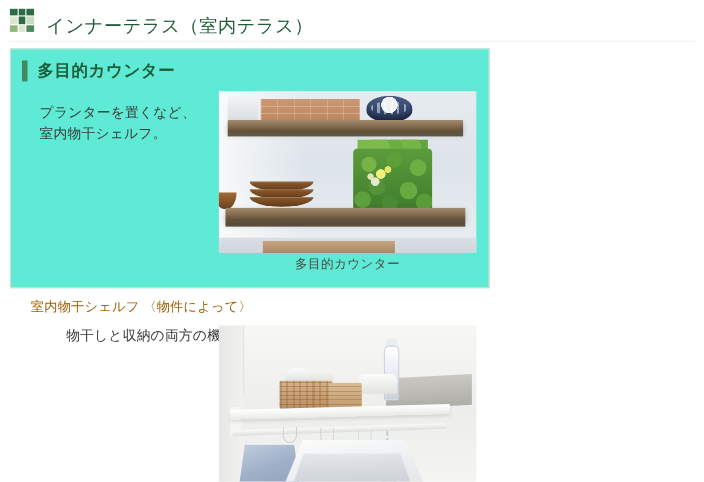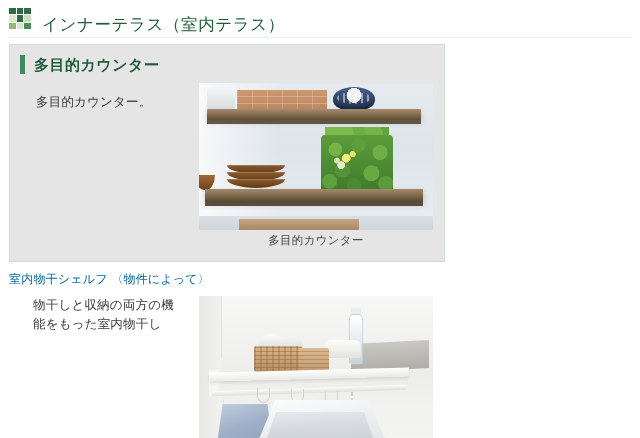--- a/index.html
+++ b/index.html
@@ -61,21 +61,21 @@
   }
 
   
   .card {
     position: absolute;
     left: 9px;
     top: 44px;
     width: 436px;
     height: 218px;
     border: 1px solid #cfdfd3;
-    background: #e5e5e5;
+    background: #5eead4;
     box-sizing: border-box;
   }
   .card-heading {
     position: absolute;
     left: 10px;
     top: 10px;
     display: flex;
     align-items: center;
   }
   .heading-bar {
@@ -243,38 +243,38 @@
     width: 234px;
     text-align: center;
     font-size: 11.5px;
     color: #4a4a4a;
     letter-spacing: .3px;
   }
 
   
   .sec2-title {
     position: absolute;
-    left: 9px;
+    left: 28px;
     top: 271px;
     font-size: 12px;
-    color: #0369a1;
+    color: #a16207;
     letter-spacing: .2px;
     white-space: nowrap;
   }
   .sec2-body {
     position: absolute;
     left: 33px;
     top: 296px;
     width: 168px;
     font-size: 12.5px;
     line-height: 19px;
     color: #3a3a3a;
     letter-spacing: .2px;
   }
-  .sec2-body div { white-space: nowrap; }
+  .sec2-body div { white-space: nowrap; text-align: right; }
 
   
   .photo2 {
     position: absolute;
     left: 199px;
     top: 296px;
     width: 234px;
     height: 142px;
     overflow: hidden;
     background: #f2f2f0;
@@ -418,21 +418,22 @@
 <div class="header-rule"></div>
 
 <div class="card">
 
   <div class="card-heading">
     <span class="heading-bar"></span>
     <span class="card-heading-text">多目的カウンター</span>
   </div>
 
   <div class="card-body-text">
-    <div>多目的カウンター。</div>
+    <div>プランターを置くなど、</div>
+    <div>室内物干シェルフ。</div>
   </div>
 
   <div class="photo1">
     <div class="p1-wall"></div>
     <div class="p1-wall-shadow"></div>
 
     <div class="p1-white-jar"></div>
     <div class="p1-brick"></div>
     <div class="p1-bluedish"></div>
 
@@ -456,21 +457,20 @@
     <div class="p1-bottom-wood"></div>
   </div>
 
   <div class="photo1-caption">多目的カウンター</div>
 </div>
 
 <div class="sec2-title">室内物干シェルフ 〈物件によって〉</div>
 
 <div class="sec2-body">
   <div>物干しと収納の両方の機</div>
-  <div>能をもった室内物干し</div>
 </div>
 
 <div class="photo2">
   <div class="p2-wall"></div>
   <div class="p2-leftwall"></div>
   <div class="p2-corner"></div>
 
   <div class="p2-panel"></div>
 
   <div class="p2-bottle-cap"></div>

